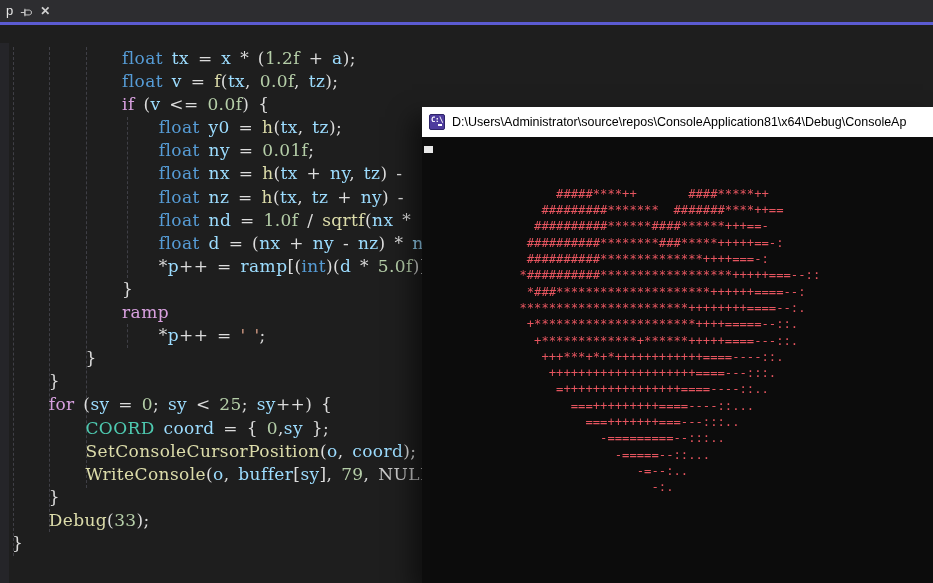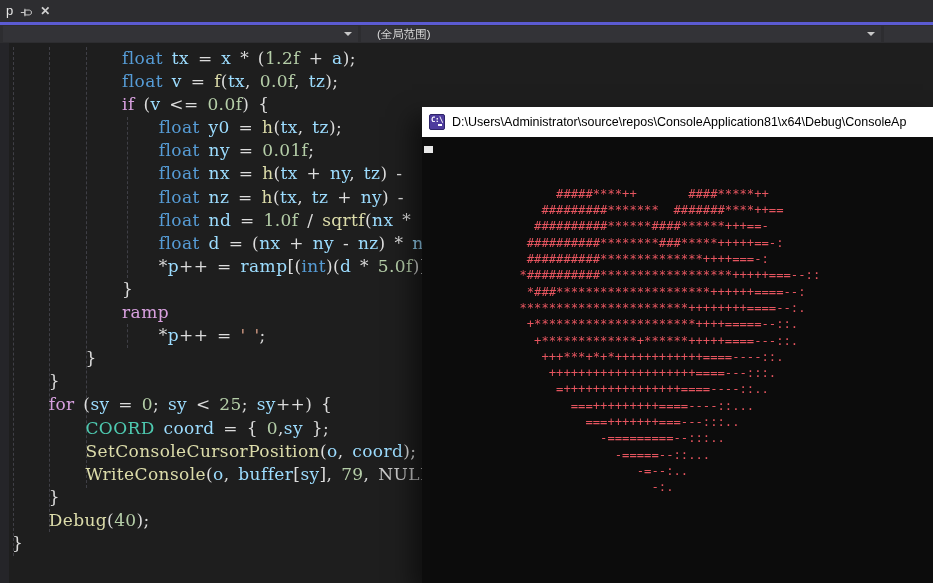--- a/index.html
+++ b/index.html
@@ -63,30 +63,20 @@
           <path d="M1 8 H6" stroke="#c8c8c8" stroke-width="1.3" fill="none"></path>
           <path d="M6 3.5 V12.5" stroke="#c8c8c8" stroke-width="1.3" fill="none"></path>
           <path d="M6 5 h5.5 l2.5 1.5 v3 L11.5 11 H6 z" stroke="#c8c8c8" stroke-width="1.2" fill="none"></path>
         </svg>
       </span>
       <span class="close-icon">✕</span>
     </div>
   </div>
   <div class="accent-line" style="background: rgb(91, 91, 210);"></div>
 
-  <div class="navbar">
-    <div class="dropdown dd-project">
-      <span class="caret"></span>
-    </div>
-    <div class="dropdown dd-scope">
-      <span class="dd-label">(全局范围)</span>
-      <span class="caret"></span>
-    </div>
-    <div class="dropdown dd-member"></div>
-  </div>
 
   <div class="editor">
     <div class="editor-margin"></div>
     <div class="guide" style="left:13px;top:4px;height:509px;"></div>
     <div class="guide" style="left:49px;top:4px;height:485px;"></div>
     <div class="guide" style="left:86px;top:4px;height:441px;"></div>
     <div class="guide" style="left:127px;top:74px;height:161px;"></div>
     <div class="guide" style="left:127px;top:281px;height:24px;"></div>
     <div class="code-lines">
         <div class="code-line" style="padding-left: 122.1px;"><span style="color: rgb(86, 156, 214);">float </span><span style="color: rgb(156, 220, 254);">tx</span><span style="color: rgb(220, 220, 220);"> = </span><span style="color: rgb(156, 220, 254);">x</span><span style="color: rgb(220, 220, 220);"> * (</span><span style="color: rgb(181, 206, 168);">1.2f</span><span style="color: rgb(220, 220, 220);"> + </span><span style="color: rgb(156, 220, 254);">a</span><span style="color: rgb(220, 220, 220);">);</span></div>
@@ -102,21 +92,21 @@
         <div class="code-line" style="padding-left: 122.1px;"><span style="color: rgb(220, 220, 220);">}</span></div>
         <div class="code-line" style="padding-left: 122.1px;"><span style="color: rgb(216, 160, 223);">ramp</span></div>
         <div class="code-line" style="padding-left: 158.8px;"><span style="color: rgb(220, 220, 220);">*</span><span style="color: rgb(156, 220, 254);">p</span><span style="color: rgb(220, 220, 220);">++ = </span><span style="color: rgb(214, 157, 133);">' '</span><span style="color: rgb(220, 220, 220);">;</span></div>
         <div class="code-line" style="padding-left: 85.4px;"><span style="color: rgb(220, 220, 220);">}</span></div>
         <div class="code-line" style="padding-left: 48.7px;"><span style="color: rgb(220, 220, 220);">}</span></div>
         <div class="code-line" style="padding-left: 48.7px;"><span style="color: rgb(216, 160, 223);">for</span><span style="color: rgb(220, 220, 220);"> (</span><span style="color: rgb(156, 220, 254);">sy</span><span style="color: rgb(220, 220, 220);"> = </span><span style="color: rgb(181, 206, 168);">0</span><span style="color: rgb(220, 220, 220);">; </span><span style="color: rgb(156, 220, 254);">sy</span><span style="color: rgb(220, 220, 220);"> &lt; </span><span style="color: rgb(181, 206, 168);">25</span><span style="color: rgb(220, 220, 220);">; </span><span style="color: rgb(156, 220, 254);">sy</span><span style="color: rgb(220, 220, 220);">++) {</span></div>
         <div class="code-line" style="padding-left: 85.4px;"><span style="color: rgb(78, 201, 176);">COORD</span><span style="color: rgb(220, 220, 220);"> </span><span style="color: rgb(156, 220, 254);">coord</span><span style="color: rgb(220, 220, 220);"> = { </span><span style="color: rgb(181, 206, 168);">0</span><span style="color: rgb(220, 220, 220);">,</span><span style="color: rgb(156, 220, 254);">sy</span><span style="color: rgb(220, 220, 220);"> };</span></div>
         <div class="code-line" style="padding-left: 85.4px;"><span style="color: rgb(220, 220, 170);">SetConsoleCursorPosition</span><span style="color: rgb(220, 220, 220);">(</span><span style="color: rgb(156, 220, 254);">o</span><span style="color: rgb(220, 220, 220);">, </span><span style="color: rgb(156, 220, 254);">coord</span><span style="color: rgb(220, 220, 220);">);</span></div>
         <div class="code-line" style="padding-left: 85.4px;"><span style="color: rgb(220, 220, 170);">WriteConsole</span><span style="color: rgb(220, 220, 220);">(</span><span style="color: rgb(156, 220, 254);">o</span><span style="color: rgb(220, 220, 220);">, </span><span style="color: rgb(156, 220, 254);">buffer</span><span style="color: rgb(220, 220, 220);">[</span><span style="color: rgb(156, 220, 254);">sy</span><span style="color: rgb(220, 220, 220);">], </span><span style="color: rgb(181, 206, 168);">79</span><span style="color: rgb(220, 220, 220);">, </span><span style="color: rgb(200, 200, 200);">NULL</span></div>
         <div class="code-line" style="padding-left: 48.7px;"><span style="color: rgb(220, 220, 220);">}</span></div>
-        <div class="code-line" style="padding-left: 48.7px;"><span style="color: rgb(220, 220, 170);">Debug</span><span style="color: rgb(220, 220, 220);">(</span><span style="color: rgb(181, 206, 168);">40</span><span style="color: rgb(220, 220, 220);">);</span></div>
+        <div class="code-line" style="padding-left: 48.7px;"><span style="color: rgb(220, 220, 170);">Debug</span><span style="color: rgb(220, 220, 220);">(</span><span style="color: rgb(181, 206, 168);">33</span><span style="color: rgb(220, 220, 220);">);</span></div>
         <div class="code-line" style="padding-left: 12px;"><span style="color: rgb(220, 220, 220);">}</span></div>
       </div>
   </div>
 
   <div class="console-window">
     <div class="console-titlebar">
       <span class="console-icon">
         <span class="ci-text">C:\</span>
         <span class="ci-bar"></span>
       </span>

